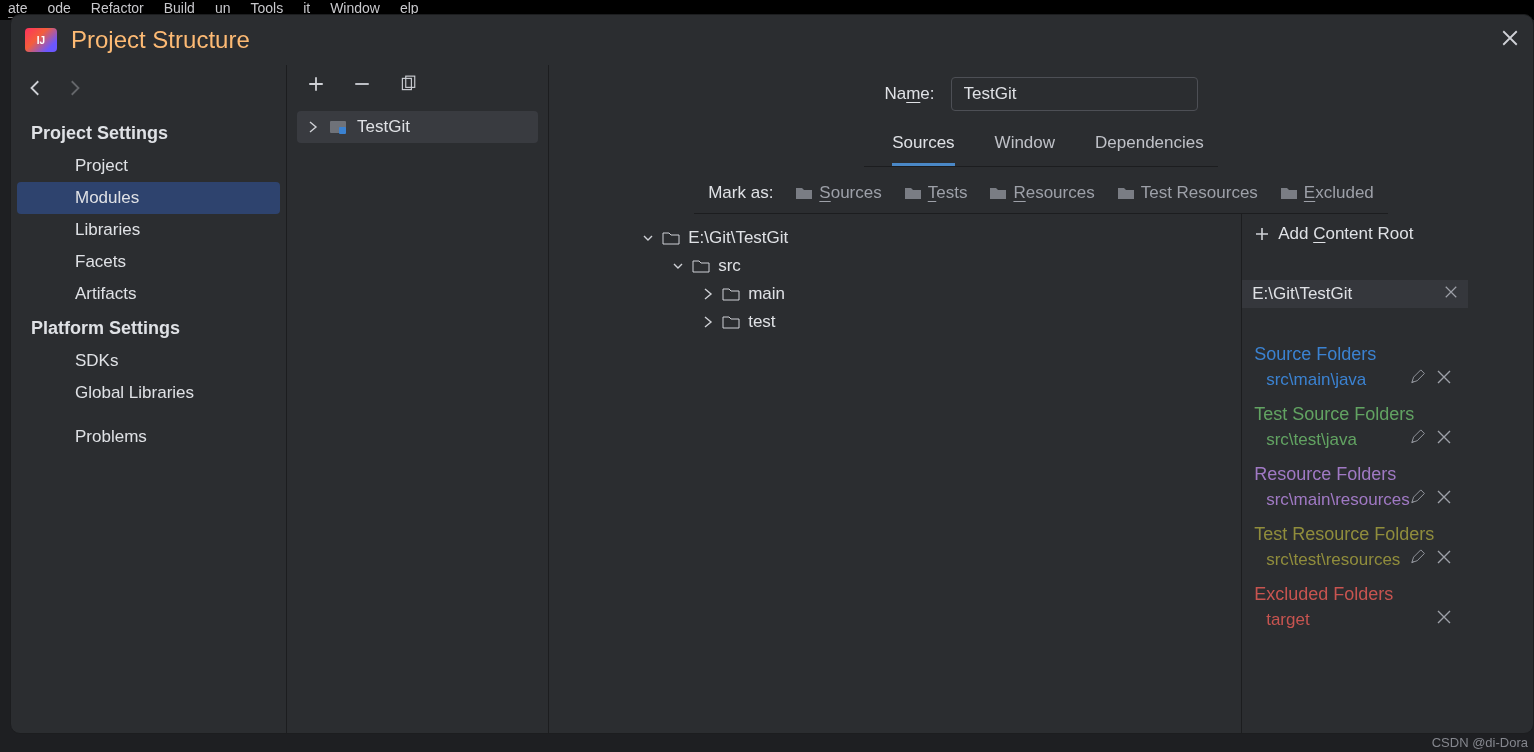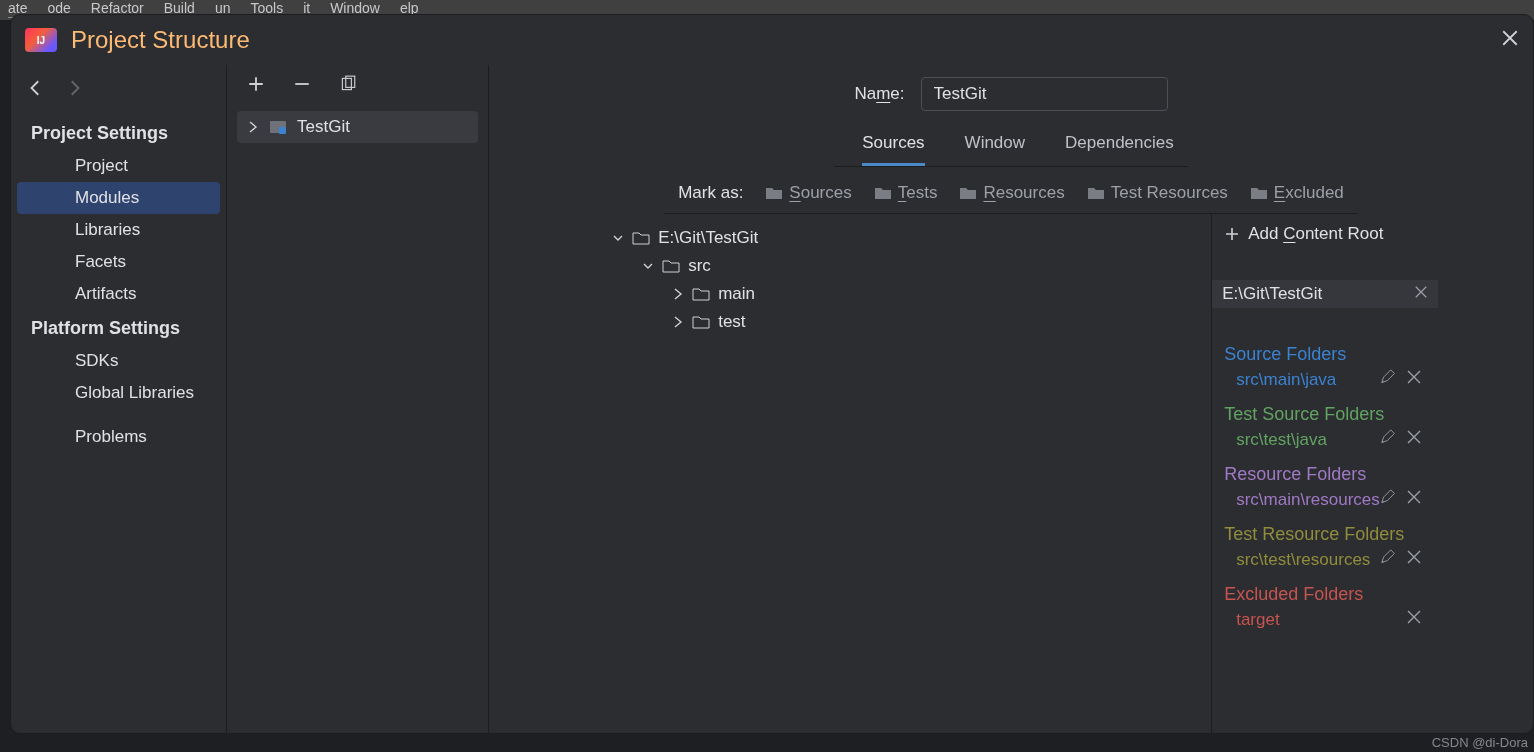--- a/index.html
+++ b/index.html
@@ -7,21 +7,21 @@
     background: #1e1f22;
     color: #dfe1e5;
     font-family: "Segoe UI", Arial, sans-serif;
     font-size: 16px;
     width: 1534px;
     height: 752px;
     overflow: hidden;
   }
   .menubar {
     height: 20px;
-    background: #404040;
+    background: #000000;
     display: flex;
     align-items: flex-start;
     padding-left: 8px;
     gap: 20px;
     font-size: 14px;
     color: #c8c8cc;
     overflow: hidden;
   }
   .menubar span { border-bottom: 1px solid #888; padding-bottom: 1px; }
   .dialog {
@@ -51,21 +51,21 @@
   .title { font-size: 24px; color: #fdba74; }
   .close-x { margin-left: auto; cursor: pointer; color:#cfd1d6; }
   .close-x svg { width:18px;height:18px; }
   .body {
     flex: 1;
     display: flex;
     min-height: 0;
   }
   
   .sidebar {
-    width: 216px;
+    width: 276px;
     border-right: 1px solid #1c1d1f;
     padding-top: 8px;
   }
   .nav-arrows {
     display: flex; gap: 20px; padding: 6px 12px 14px 16px;
   }
   .nav-arrows svg { width:18px;height:18px; }
   .arrow-disabled { opacity:.35; }
   .section-head {
     font-size: 18px; font-weight:600;

